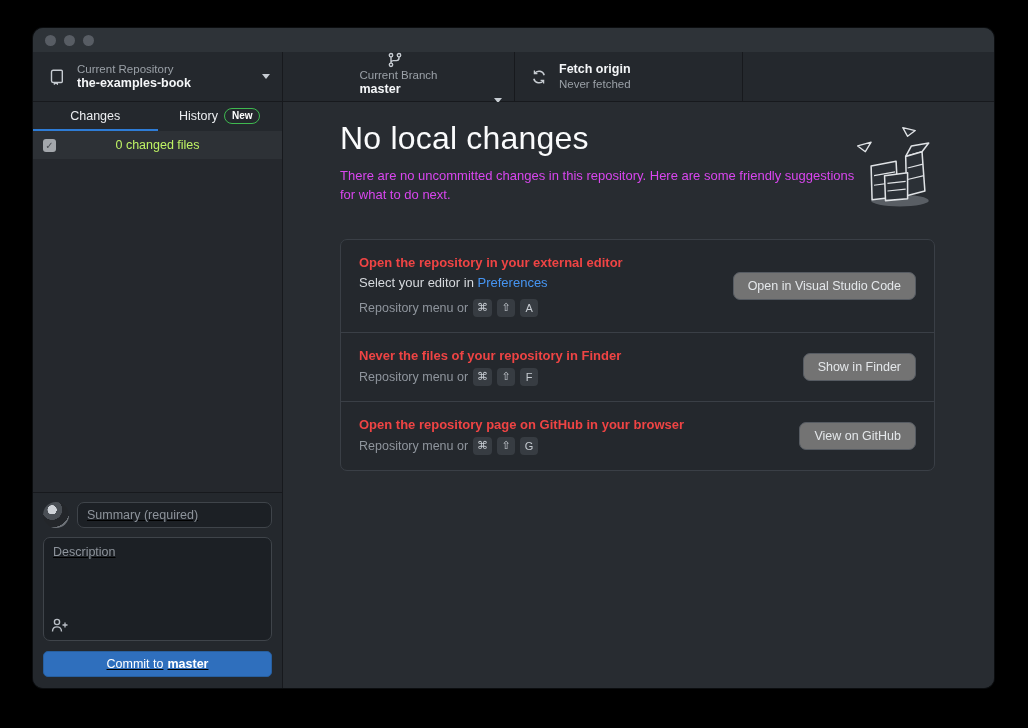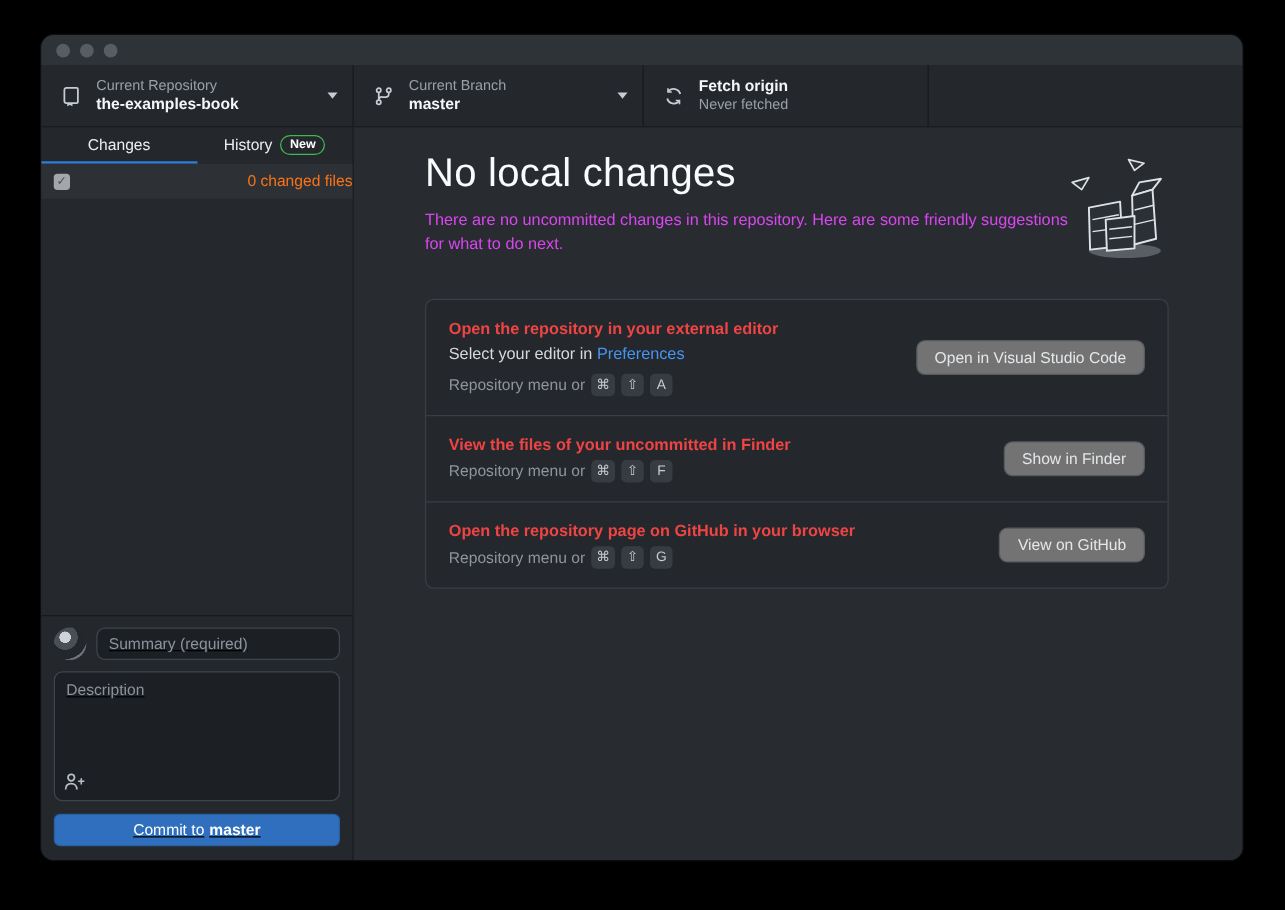--- a/index.html
+++ b/index.html
@@ -15,21 +15,21 @@
   .titlebar { height:24px; background:#2e3338; flex:0 0 auto;
               display:flex; align-items:center; padding-left:12px; gap:8px; }
   .traffic { width:11px; height:11px; border-radius:50%; background:#585d64; }
 
   
   .toolbar { height:50px; flex:0 0 auto; background:#24282d;
              border-bottom:1px solid #17191d; display:flex; }
   .tool-section { display:flex; align-items:center; padding:0 12px;
                   border-right:1px solid #17191d; position:relative; }
   .tool-section.repo   { width:250px; }
-  .tool-section.branch { width:232px; }
+  .tool-section.branch { width:232px;flex-direction:column; }
   .tool-section.fetch  { width:228px; }
   .tool-fill { flex:1; }
   .tool-icon { width:16px; height:16px; margin:0 12px 0 4px; flex:0 0 auto; color:#c7ccd2; }
   .tool-text { display:flex; flex-direction:column; line-height:1.25; min-width:0; }
   .tool-label { font-size:11.5px; color:#9aa0a7; }
   .tool-value { font-size:12.5px; font-weight:bold; color:#f4f6f8; }
   .tool-sub   { font-size:11.5px; color:#9aa0a7; }
   .chevron { margin-left:auto; width:0; height:0; border-left:4.5px solid transparent;
              border-right:4.5px solid transparent; border-top:5px solid #c7ccd2; }
 
@@ -44,22 +44,22 @@
          font-size:12.5px; color:#eceef1; position:relative; cursor:default;
          border-bottom:2px solid transparent; }
   .tab.active { border-bottom-color:#2e7cd6; }
   .badge-new { font-size:10px; font-weight:bold; color:#fff; border:1px solid #3fb950;
                border-radius:8px; padding:1px 7px; line-height:1.2; }
   .files-header { height:28px; flex:0 0 auto; background:#2d3136; display:flex;
                   align-items:center; padding:0 10px; position:relative; }
   .checkbox { width:13px; height:13px; background:#a3a7ac; border-radius:3px;
               display:flex; align-items:center; justify-content:center;
               font-size:10px; color:#4a4e53; font-weight:bold; }
-  .files-label { position:absolute; left:0; right:0; text-align:right;
-                 font-size:12.5px; color:#f97316; pointer-events:none; }
+  .files-label { position:absolute; left:0; right:0; text-align:center;
+                 font-size:12.5px; color:#bef264; pointer-events:none; }
   .file-list { flex:1; background:#25282d; }
 
   .commit-box { flex:0 0 auto; border-top:1px solid #17191d; padding:9px 10px 11px;text-decoration:underline; }
   .summary-row { display:flex; align-items:center; gap:8px; margin-bottom:9px; }
   .avatar { width:26px; height:26px; border-radius:50%; flex:0 0 auto;
             background:radial-gradient(circle at 35% 30%, #cfd3d8 0 18%, #4a4f55 19% 40%, #23262a 41% 70%, #6d7278 71% 100%); }
   .summary-input { flex:1; height:26px; background:#1c2025; border:1px solid #3f444a;
                    border-radius:7px; padding:0 9px; font-size:12.5px; color:#eceef1;
                    font-family:inherit; outline:none; }
   .summary-input::placeholder, .desc-input::placeholder { color:#8d939b; }
@@ -226,21 +226,21 @@
               <span class="kbd">⌘</span>
               <span class="kbd">⇧</span>
               <span class="kbd">A</span>
             </div>
           </div>
           <button class="row-btn">Open in Visual Studio Code</button>
         </div>
 
         <div class="card-row">
           <div class="row-text">
-            <div class="row-title">View the files of your uncommitted in Finder</div>
+            <div class="row-title">Never the files of your repository in Finder</div>
             <div class="row-shortcut">
               <span>Repository menu or</span>
               <span class="kbd">⌘</span>
               <span class="kbd">⇧</span>
               <span class="kbd">F</span>
             </div>
           </div>
           <button class="row-btn">Show in Finder</button>
         </div>
 

